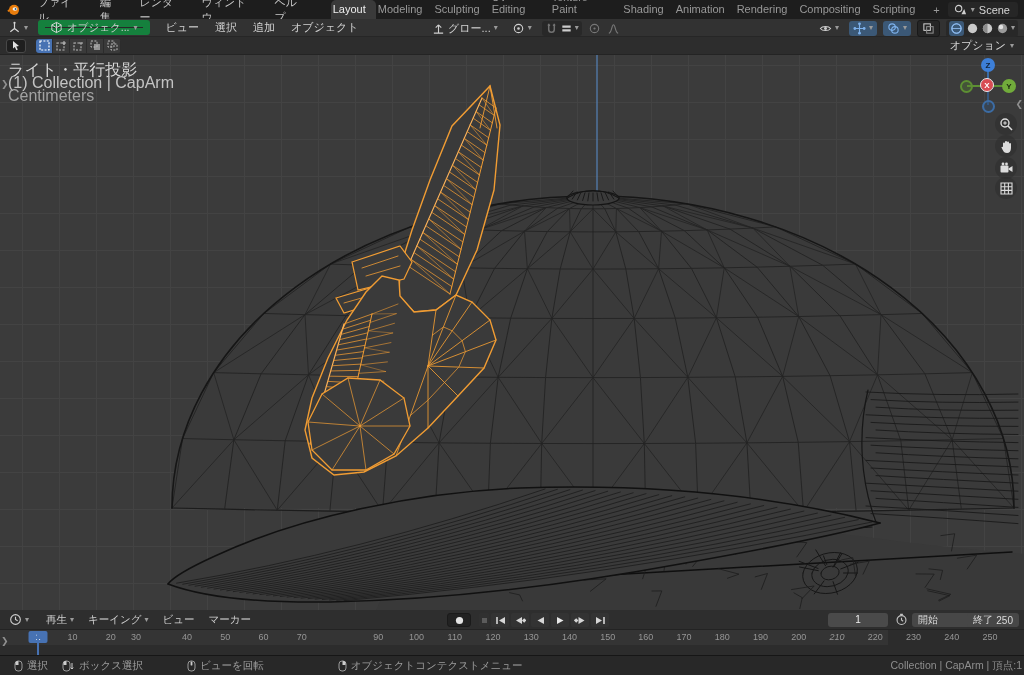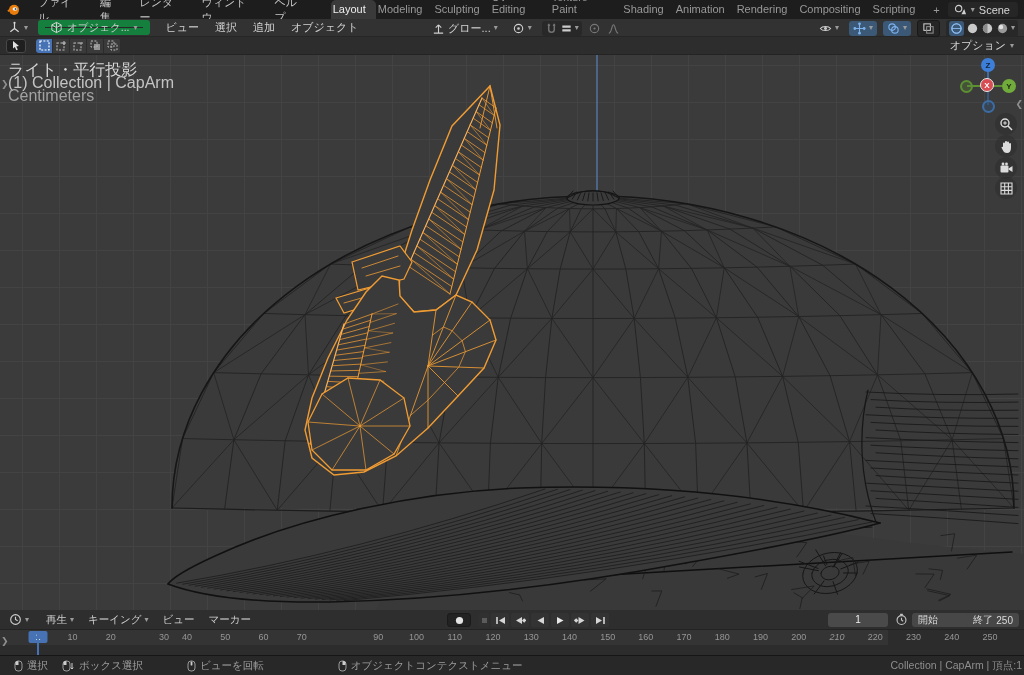--- a/index.html
+++ b/index.html
@@ -758,21 +758,21 @@
     </div>
     <div class="range-pill" style="left:967px;width:52px">
       <span>終了</span>
       <span>250</span>
     </div>
   </div>
   <div id="tl-ruler">
       <span class="tick current" style="left: 38px;">1</span>
       <span class="tick" style="left: 72.4088px;">10</span>
       <span class="tick" style="left: 110.641px;">20</span>
-      <span class="tick" style="left: 164px;">30</span>
+      <span class="tick" style="left: 136px;">30</span>
       <span class="tick" style="left: 187.105px;">40</span>
       <span class="tick" style="left: 225.337px;">50</span>
       <span class="tick" style="left: 263.569px;">60</span>
       <span class="tick" style="left: 301.801px;">70</span>
       <span class="tick" style="left: 340.033px; margin-top: 16px;">80</span>
       <span class="tick" style="left: 378.265px;">90</span>
       <span class="tick" style="left: 416.497px;">100</span>
       <span class="tick" style="left: 454.729px;">110</span>
       <span class="tick" style="left: 492.961px;">120</span>
       <span class="tick" style="left: 531.193px;">130</span>

